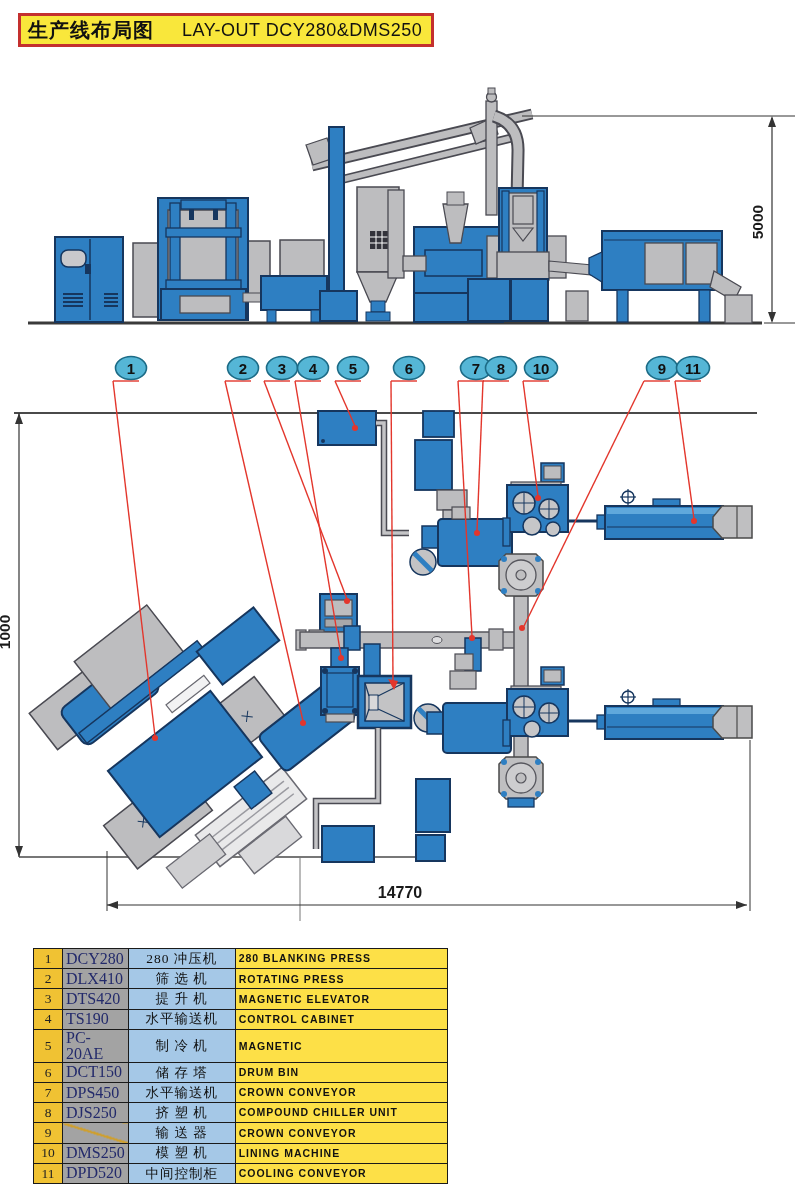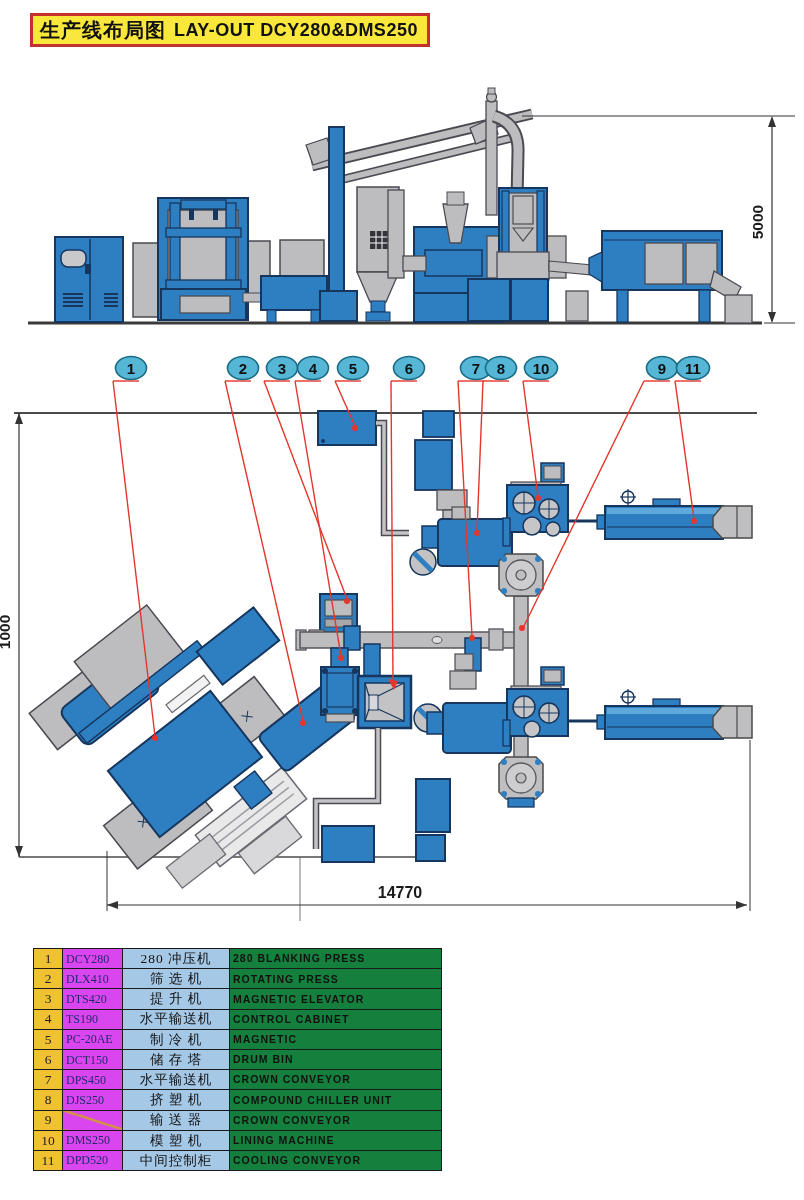--- a/index.html
+++ b/index.html
@@ -1,35 +1,35 @@
 <!DOCTYPE html>
 <html><head>
 <meta charset="utf-8">
 <style>
   html,body{margin:0;padding:0;background:#ffffff;}
   #page{position:relative;width:804px;height:1200px;background:#fff;overflow:hidden;
         font-family:"Liberation Sans",sans-serif;}
   #drawing{position:absolute;left:0;top:0;}
   
-  #titlebar{position:absolute;left:30px;top:13px;height:26px;background:#f9e73b;
+  #titlebar{position:absolute;left:18px;top:13px;height:26px;background:#f9e73b;
             border:3px solid #c4302e;display:flex;align-items:center;padding:1px 9px 1px 7px;
             white-space:nowrap;}
   #titlebar .cn{font-weight:bold;font-size:20px;color:#111;letter-spacing:1px;}
-  #titlebar .en{font-weight:bold;font-size:18px;color:#111;margin-left:8px;letter-spacing:0.5px;}
+  #titlebar .en{font-weight:normal;font-size:18px;color:#111;margin-left:28px;letter-spacing:0.5px;}
   
   #eqtable{position:absolute;left:33px;top:948px;border-collapse:collapse;table-layout:fixed;}
   #eqtable td{border:1.4px solid #1a1a1a;height:19.2px;padding:0 3px;overflow:hidden;
               vertical-align:middle;line-height:1;}
   #eqtable td.num{width:22px;text-align:center;background:#f0c233;
                   font-family:"Liberation Serif",serif;font-size:13.5px;color:#222;}
-  #eqtable td.model{width:53px;background:#d946ef;font-family:"Liberation Serif",serif;
-                    font-size:12px;color:#232a6b;}
+  #eqtable td.model{width:53px;background:#a3a3a3;font-family:"Liberation Serif",serif;
+                    font-size:16px;color:#232a6b;}
   #eqtable td.cn{width:100px;background:#a5c8e7;font-family:"Liberation Serif",serif;
                  font-size:13.5px;color:#111;letter-spacing:1px;text-align:center;}
-  #eqtable td.en{width:205px;background:#15803d;font-weight:bold;font-size:10.5px;
+  #eqtable td.en{width:205px;background:#fde047;font-weight:bold;font-size:10.5px;
                  letter-spacing:1px;color:#111;}
   #eqtable td.slash{background-image:linear-gradient(to top right,transparent 47%,#cf9f2d 47%,#cf9f2d 53%,transparent 53%);}
 </style>
 </head>
 <body>
 
 <div id="page">
 
   <div id="titlebar">
     <span class="cn">生产线布局图</span>

